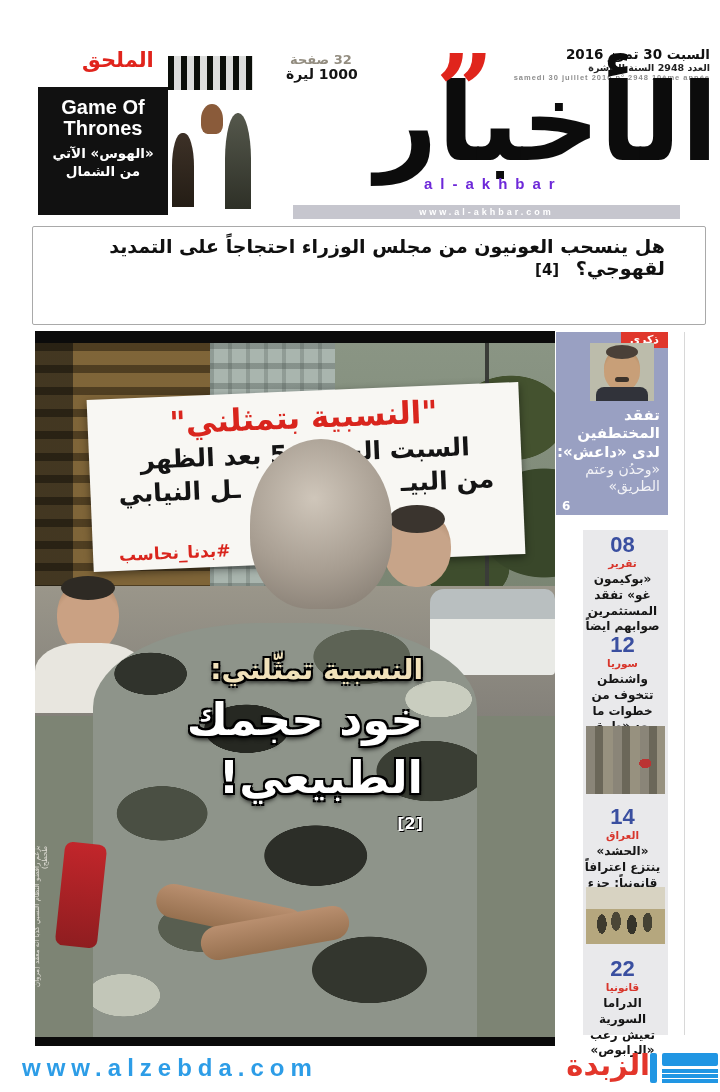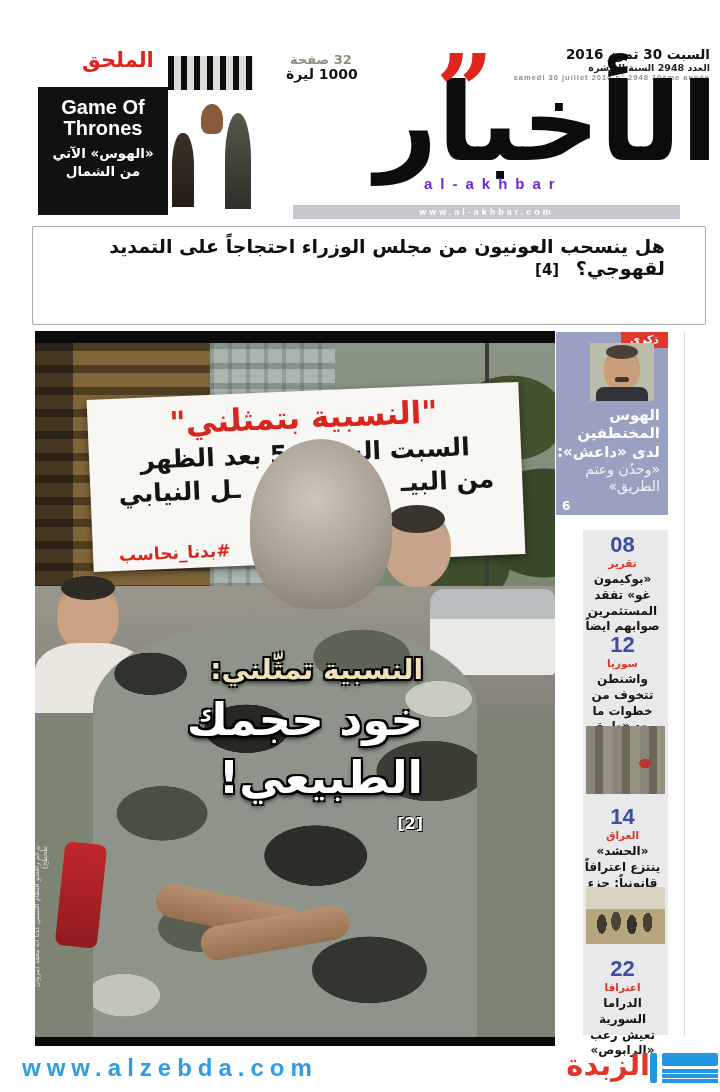--- a/index.html
+++ b/index.html
@@ -239,21 +239,21 @@
 
   <div class="abs" id="memorial-card">
     <div id="memorial-tab">ذكرى</div>
     <div id="memorial-photo">
       <div class="head"></div>
       <div class="hair"></div>
       <div class="mustache"></div>
       <div class="suit"></div>
     </div>
     <div id="mem-lines">
-      <div class="mem-line">الهوس</div>
+      <div class="mem-line">تفقد</div>
       <div class="mem-line">المختطفين</div>
       <div class="mem-line">لدى «داعش»:</div>
       <div class="mem-quote">«وحدُن وعتم</div>
       <div class="mem-quote">الطريق»</div>
     </div>
     <div id="memorial-page">6</div>
   </div>
 
   <div class="abs" id="news-card">
     <div class="sec" id="sec-0">
@@ -268,21 +268,21 @@
     </div>
     <div id="img-aleppo"></div>
     <div class="sec" id="sec-2">
       <div class="sec-num">14</div>
       <div class="sec-cat">العراق</div>
       <div class="sec-text">«الحشد» ينتزع اعترافاً قانونياً: جزء من الجيش</div>
     </div>
     <div id="img-soldiers"></div>
     <div class="sec" id="sec-3">
       <div class="sec-num">22</div>
-      <div class="sec-cat">اعترافا</div>
+      <div class="sec-cat">قانونيا</div>
       <div class="sec-text">الدراما السورية تعيش رعب «الرابوص»</div>
     </div>
   </div>
   <div class="abs" id="sidebar-rule"></div>
 
   <div class="abs" id="footer-url">www.alzebda.com</div>
   <div class="abs" id="footer-logo-text">الزبدة</div>
   <div class="abs" id="footer-logo-icon">
     <div class="vbar"></div>
     <div class="block"></div>

